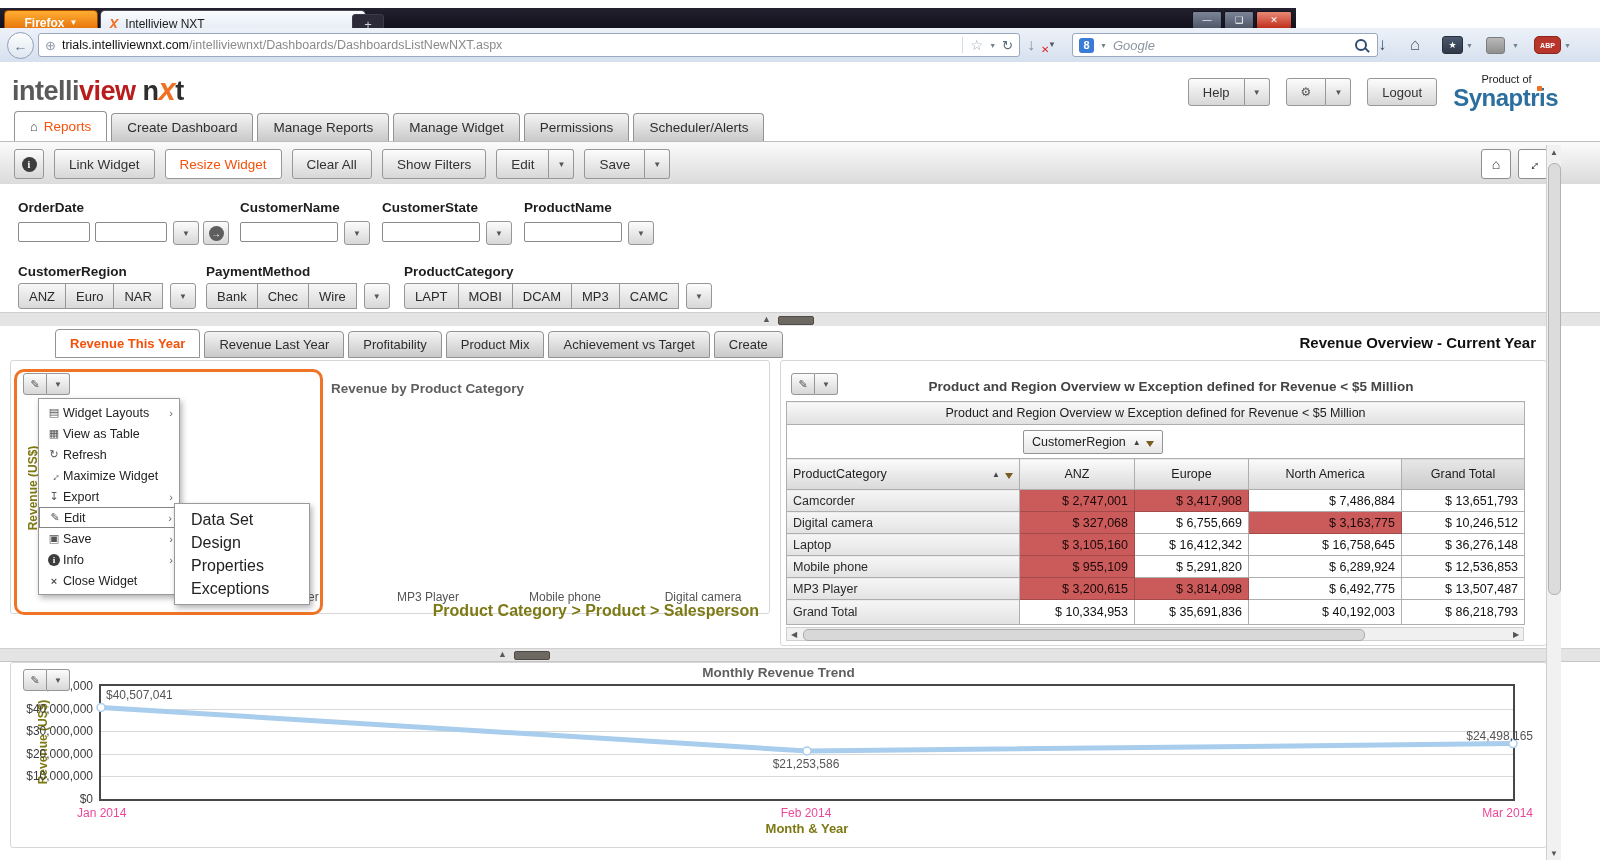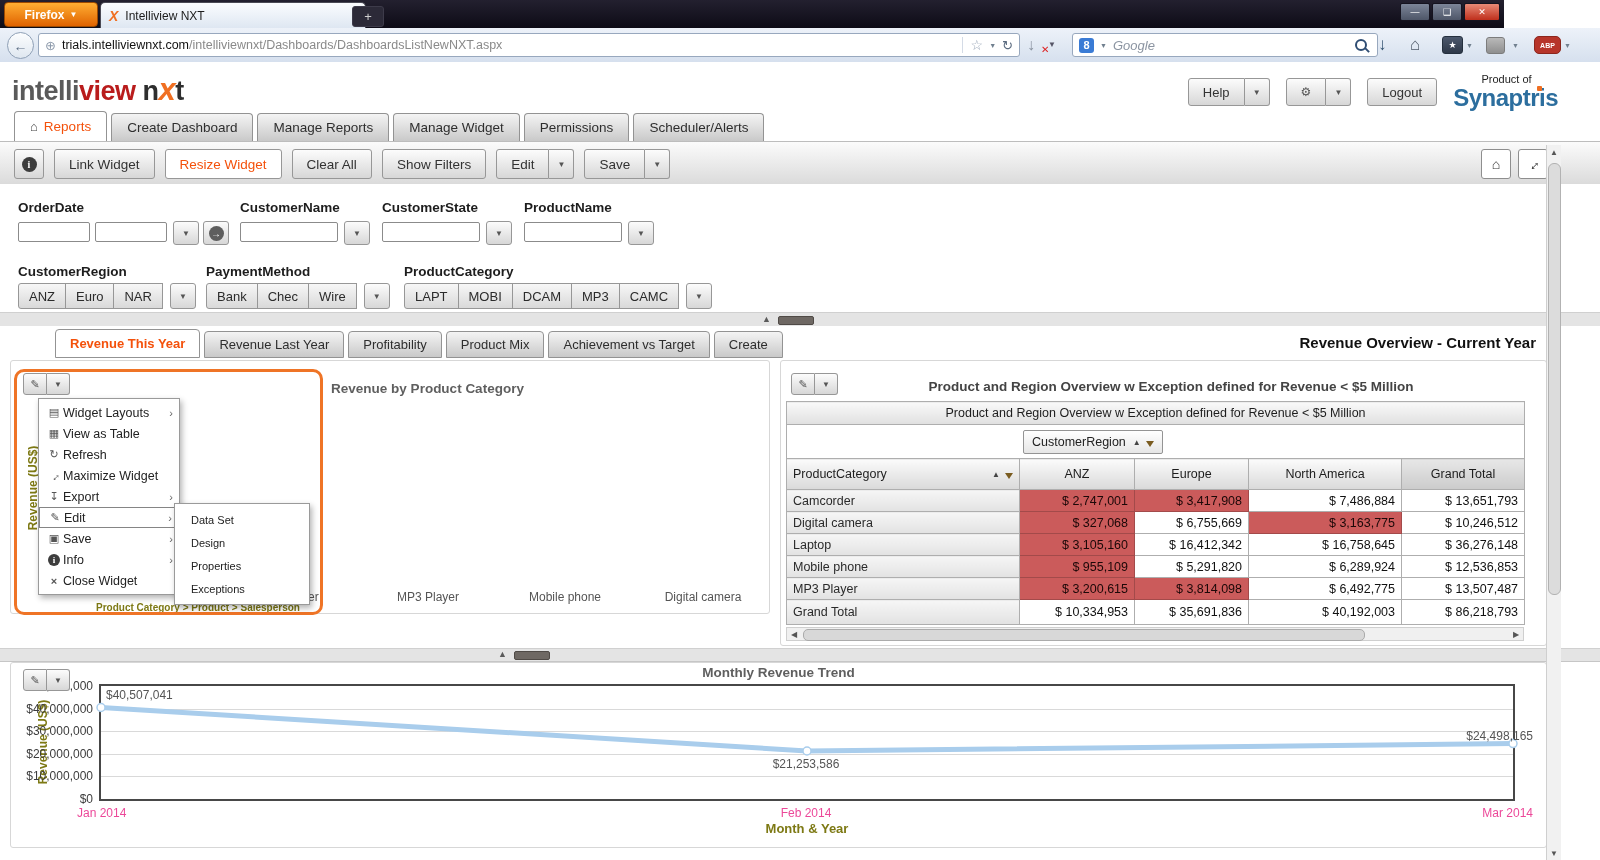--- a/index.html
+++ b/index.html
@@ -1,20 +1,20 @@
 <!DOCTYPE html>
 <html><head>
 <meta charset="utf-8">
 <style>
   html,body{margin:0;padding:0}
   body{width:1600px;height:860px;overflow:hidden;position:relative;background:#fff;
        font-family:"Liberation Sans","DejaVu Sans",sans-serif;color:#222;-webkit-font-smoothing:antialiased}
   .abs{position:absolute}
   
-  #titlebar{position:absolute;left:0;top:0;width:1504px;height:28px;background:linear-gradient(#23202f,#0d0b16)}
+  #titlebar{position:absolute;left:0;top:8px;width:1296px;height:28px;background:linear-gradient(#23202f,#0d0b16)}
   .ff-btn{position:absolute;left:4px;top:2px;width:92px;height:23px;border-radius:4px;
           background:linear-gradient(#ffae33,#e06300);border:1px solid #9d4a00;color:#fff;
           font-weight:bold;font-size:12px;display:flex;align-items:center;justify-content:center;gap:5px}
   .ff-caret{font-size:8px}
   .browser-tab{position:absolute;left:100px;top:2px;width:248px;height:26px;border:1px solid #4a4a55;border-bottom:none;
           border-radius:5px 5px 0 0;background:linear-gradient(#fafcfe,#dde6f1);display:flex;align-items:center;padding:0 8px;gap:7px}
   .tab-fav{color:#f06f22;font-weight:bold;font-size:14px;font-style:italic}
   .tab-title{font-size:12px;color:#1c1c1c;white-space:nowrap}
   .newtab{position:absolute;left:352px;top:6px;width:30px;height:19px;border-radius:3px;background:#2c2a38;
           color:#cfcfcf;font-size:13px;display:flex;align-items:center;justify-content:center;border:1px solid #3d3b4a}
@@ -135,21 +135,21 @@
   
   .menu{position:absolute;background:#fff;border:1px solid #9a9a9a;box-shadow:2px 3px 6px rgba(0,0,0,.3);z-index:10}
   #ctx-menu{left:27px;top:37px;width:140px;padding:3px 0}
   .mi{height:21px;display:flex;align-items:center;font-size:12.5px;color:#222;padding:0 4px 0 6px;position:relative}
   .mi .mic{width:18px;text-align:center;color:#555;font-size:11px;flex:none}
   .mi .marrow{position:absolute;right:6px;color:#666;font-size:11px}
   .mi.focused{border:1px solid #858585;height:19px}
   .mic-info{width:12px;height:12px;border-radius:50%;background:#3d3d3d;color:#fff;font-size:9px;font-weight:bold;
         font-family:"Liberation Serif",serif;display:flex;align-items:center;justify-content:center;margin:0 auto}
   #ctx-submenu{left:163px;top:142px;width:134px;padding:4px 0;z-index:11}
-  .smi{height:23px;display:flex;align-items:center;font-size:11px;color:#222;padding-left:16px}
+  .smi{height:23px;display:flex;align-items:center;font-size:16px;color:#222;padding-left:16px}
   
   .pivot{border-collapse:collapse;table-layout:fixed;position:absolute;left:5px;top:40px;width:738px}
   .pivot td{border:1px solid #aeaeae;font-size:12.5px;height:22px;padding:0 6px;overflow:hidden;white-space:nowrap;box-sizing:border-box}
   .pt-title td{background:linear-gradient(#f9f9f9,#e0e0e0);text-align:center;color:#1d1d1d;height:23px}
   .pt-region td{background:#fff;height:34px;position:relative}
   .region-btn{position:absolute;left:236px;top:5px;height:22px;line-height:22px;padding:0 8px;
         background:linear-gradient(#ffffff,#e6e6e6);border:1px solid #949494;border-radius:2px;font-size:12.5px;color:#222}
   .sorta{font-size:8px;color:#444;margin-left:7px;vertical-align:1px}
   .funnel{display:inline-block;width:0;height:0;border-left:4px solid transparent;border-right:4px solid transparent;
         border-top:6px solid #7a5c20;margin-left:5px;vertical-align:-1px}
@@ -371,21 +371,21 @@
     <span class="gbtn wsb">✎</span>
     <span class="gbtn wsb" style="font-size:8px;color:#555">▼</span>
   </span>
   <div class="w-title" style="left:85px;top:20px;width:663px">Revenue by Product Category</div>
   <div class="vlabel olive" style="left:-48px;top:120px;width:140px">Revenue (US$)</div>
 
   <div class="bar-cat" style="left:218px;top:229px">Camcorder</div>
   <div class="bar-cat" style="left:357px;top:229px">MP3 Player</div>
   <div class="bar-cat" style="left:494px;top:229px">Mobile phone</div>
   <div class="bar-cat" style="left:632px;top:229px">Digital camera</div>
-  <div class="olive" style="position:absolute;left:85px;top:241px;width:663px;text-align:left;font-size:10px">Product Category &gt; Product &gt; Salesperson</div>
+  <div class="olive" style="position:absolute;left:85px;top:241px;width:663px;text-align:right;font-size:16px">Product Category &gt; Product &gt; Salesperson</div>
 
   <div id="orange-rect"></div>
 
   <div class="menu" id="ctx-menu">
     <div class="mi">
         <span class="mic">▤</span>
         <span>Widget Layouts</span>
         <span class="marrow">›</span>
       </div>
     <div class="mi">

